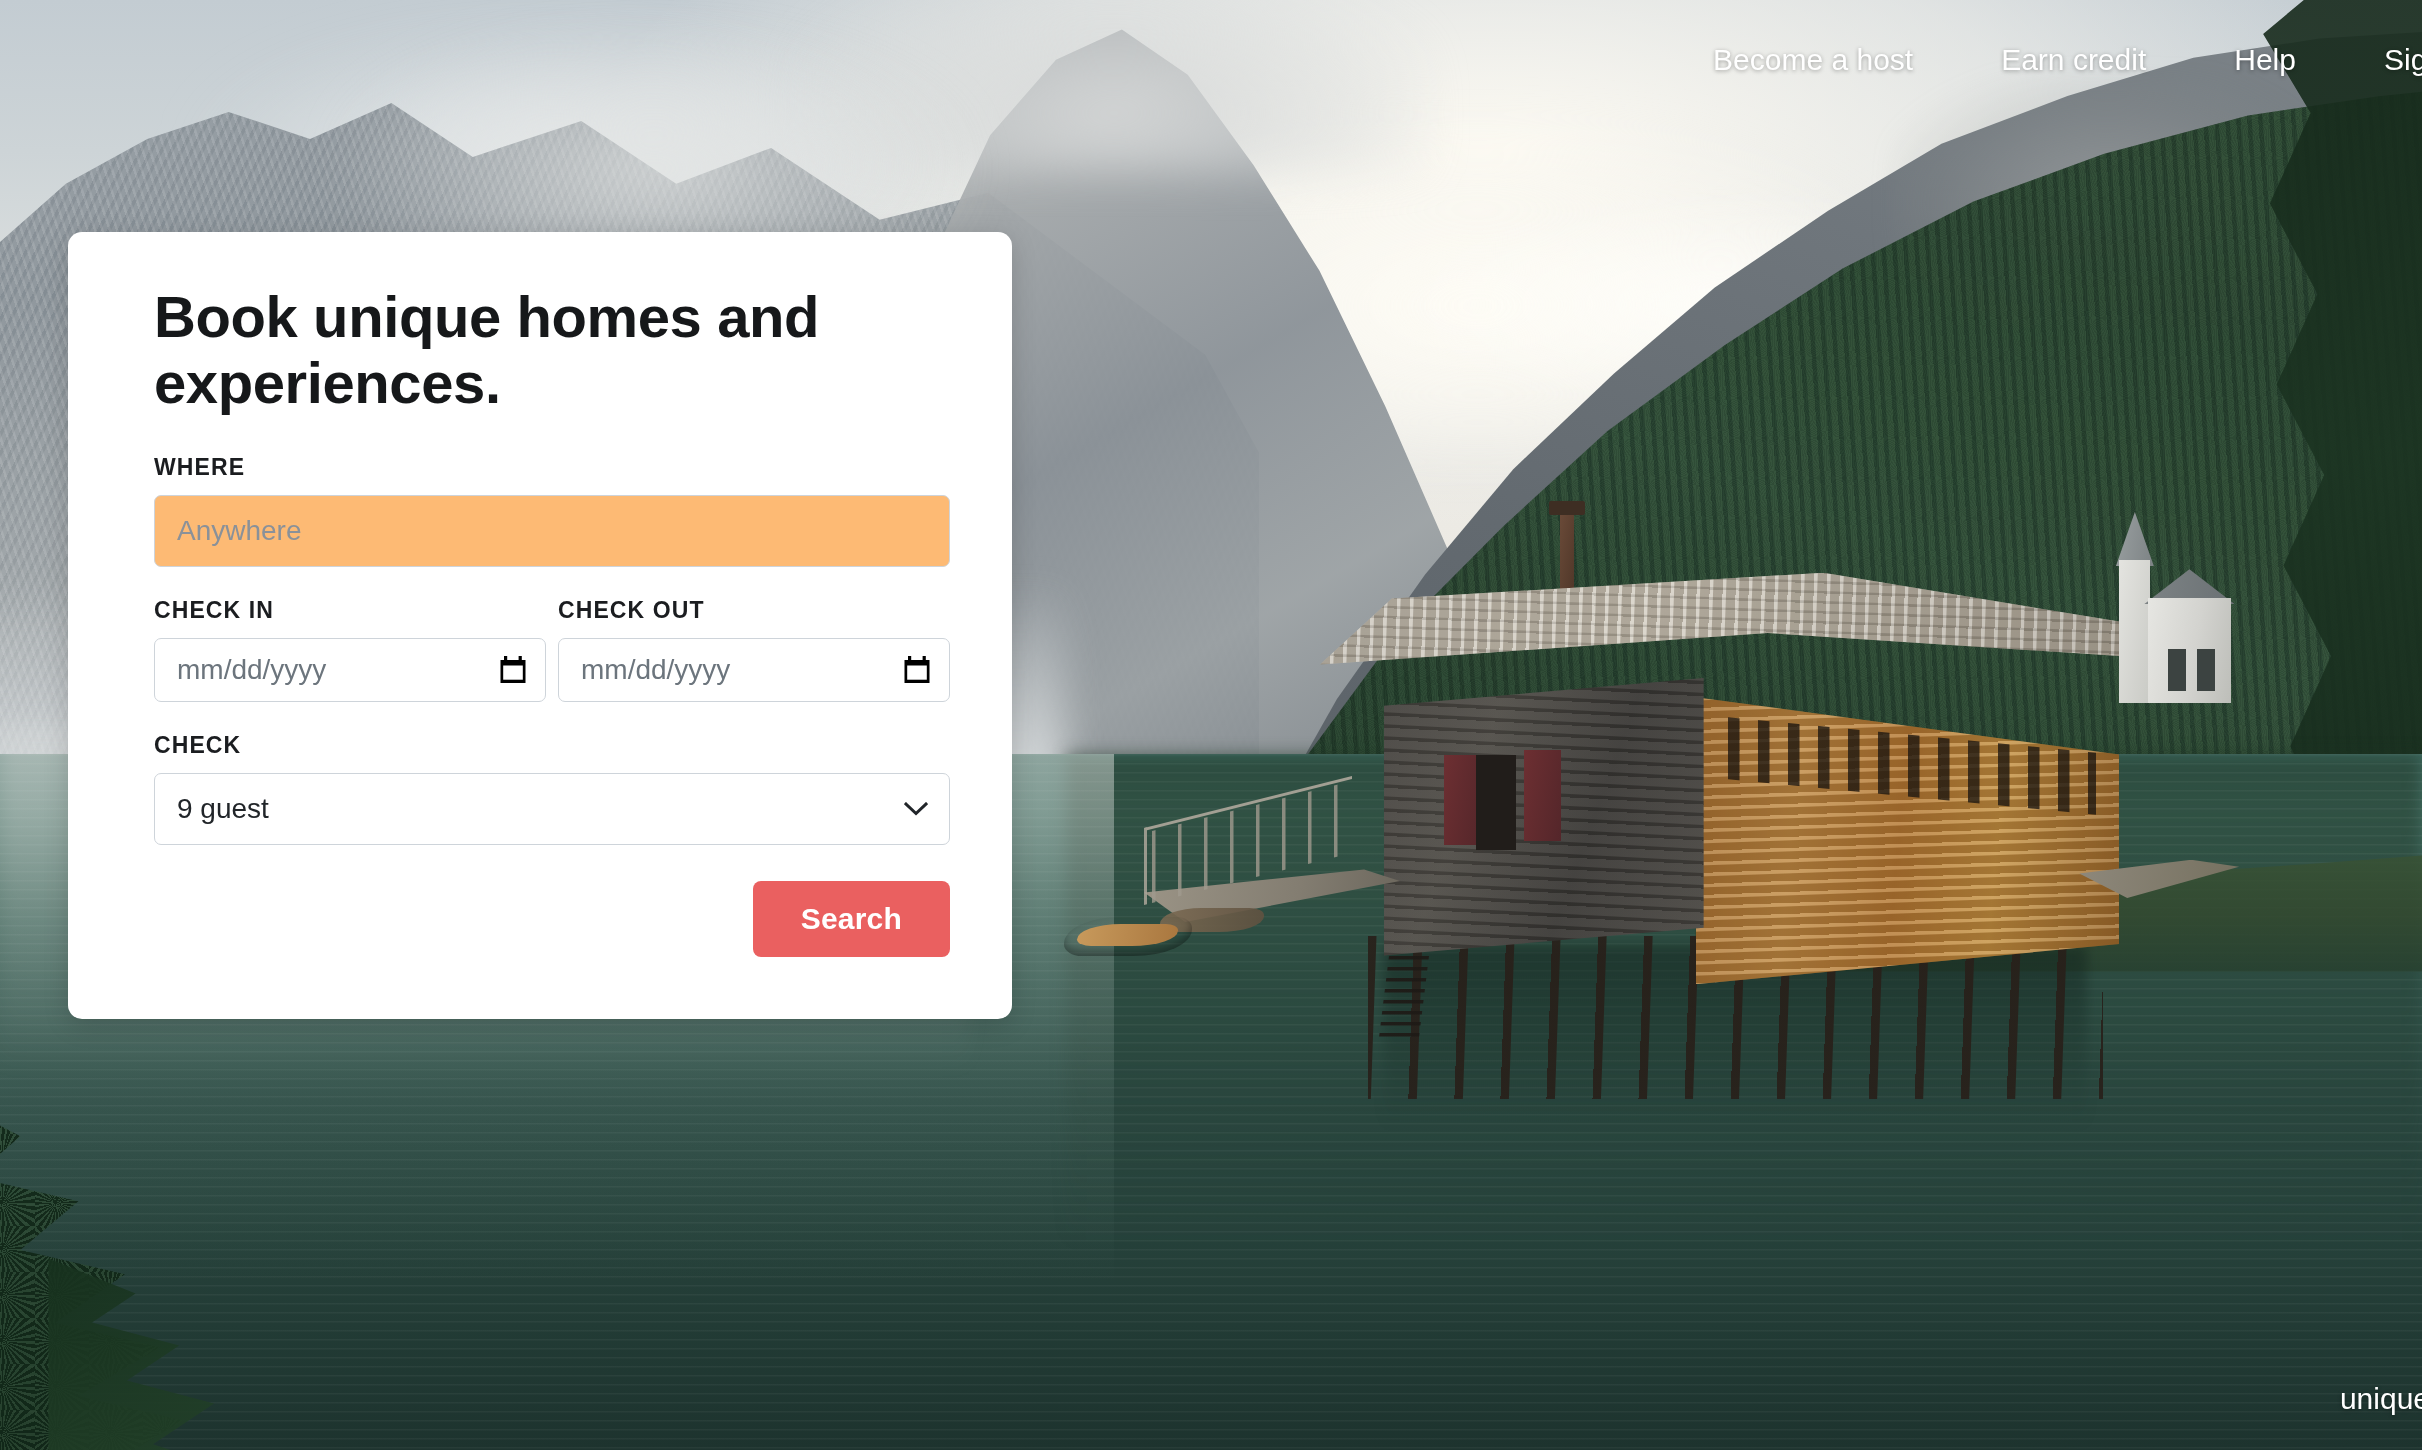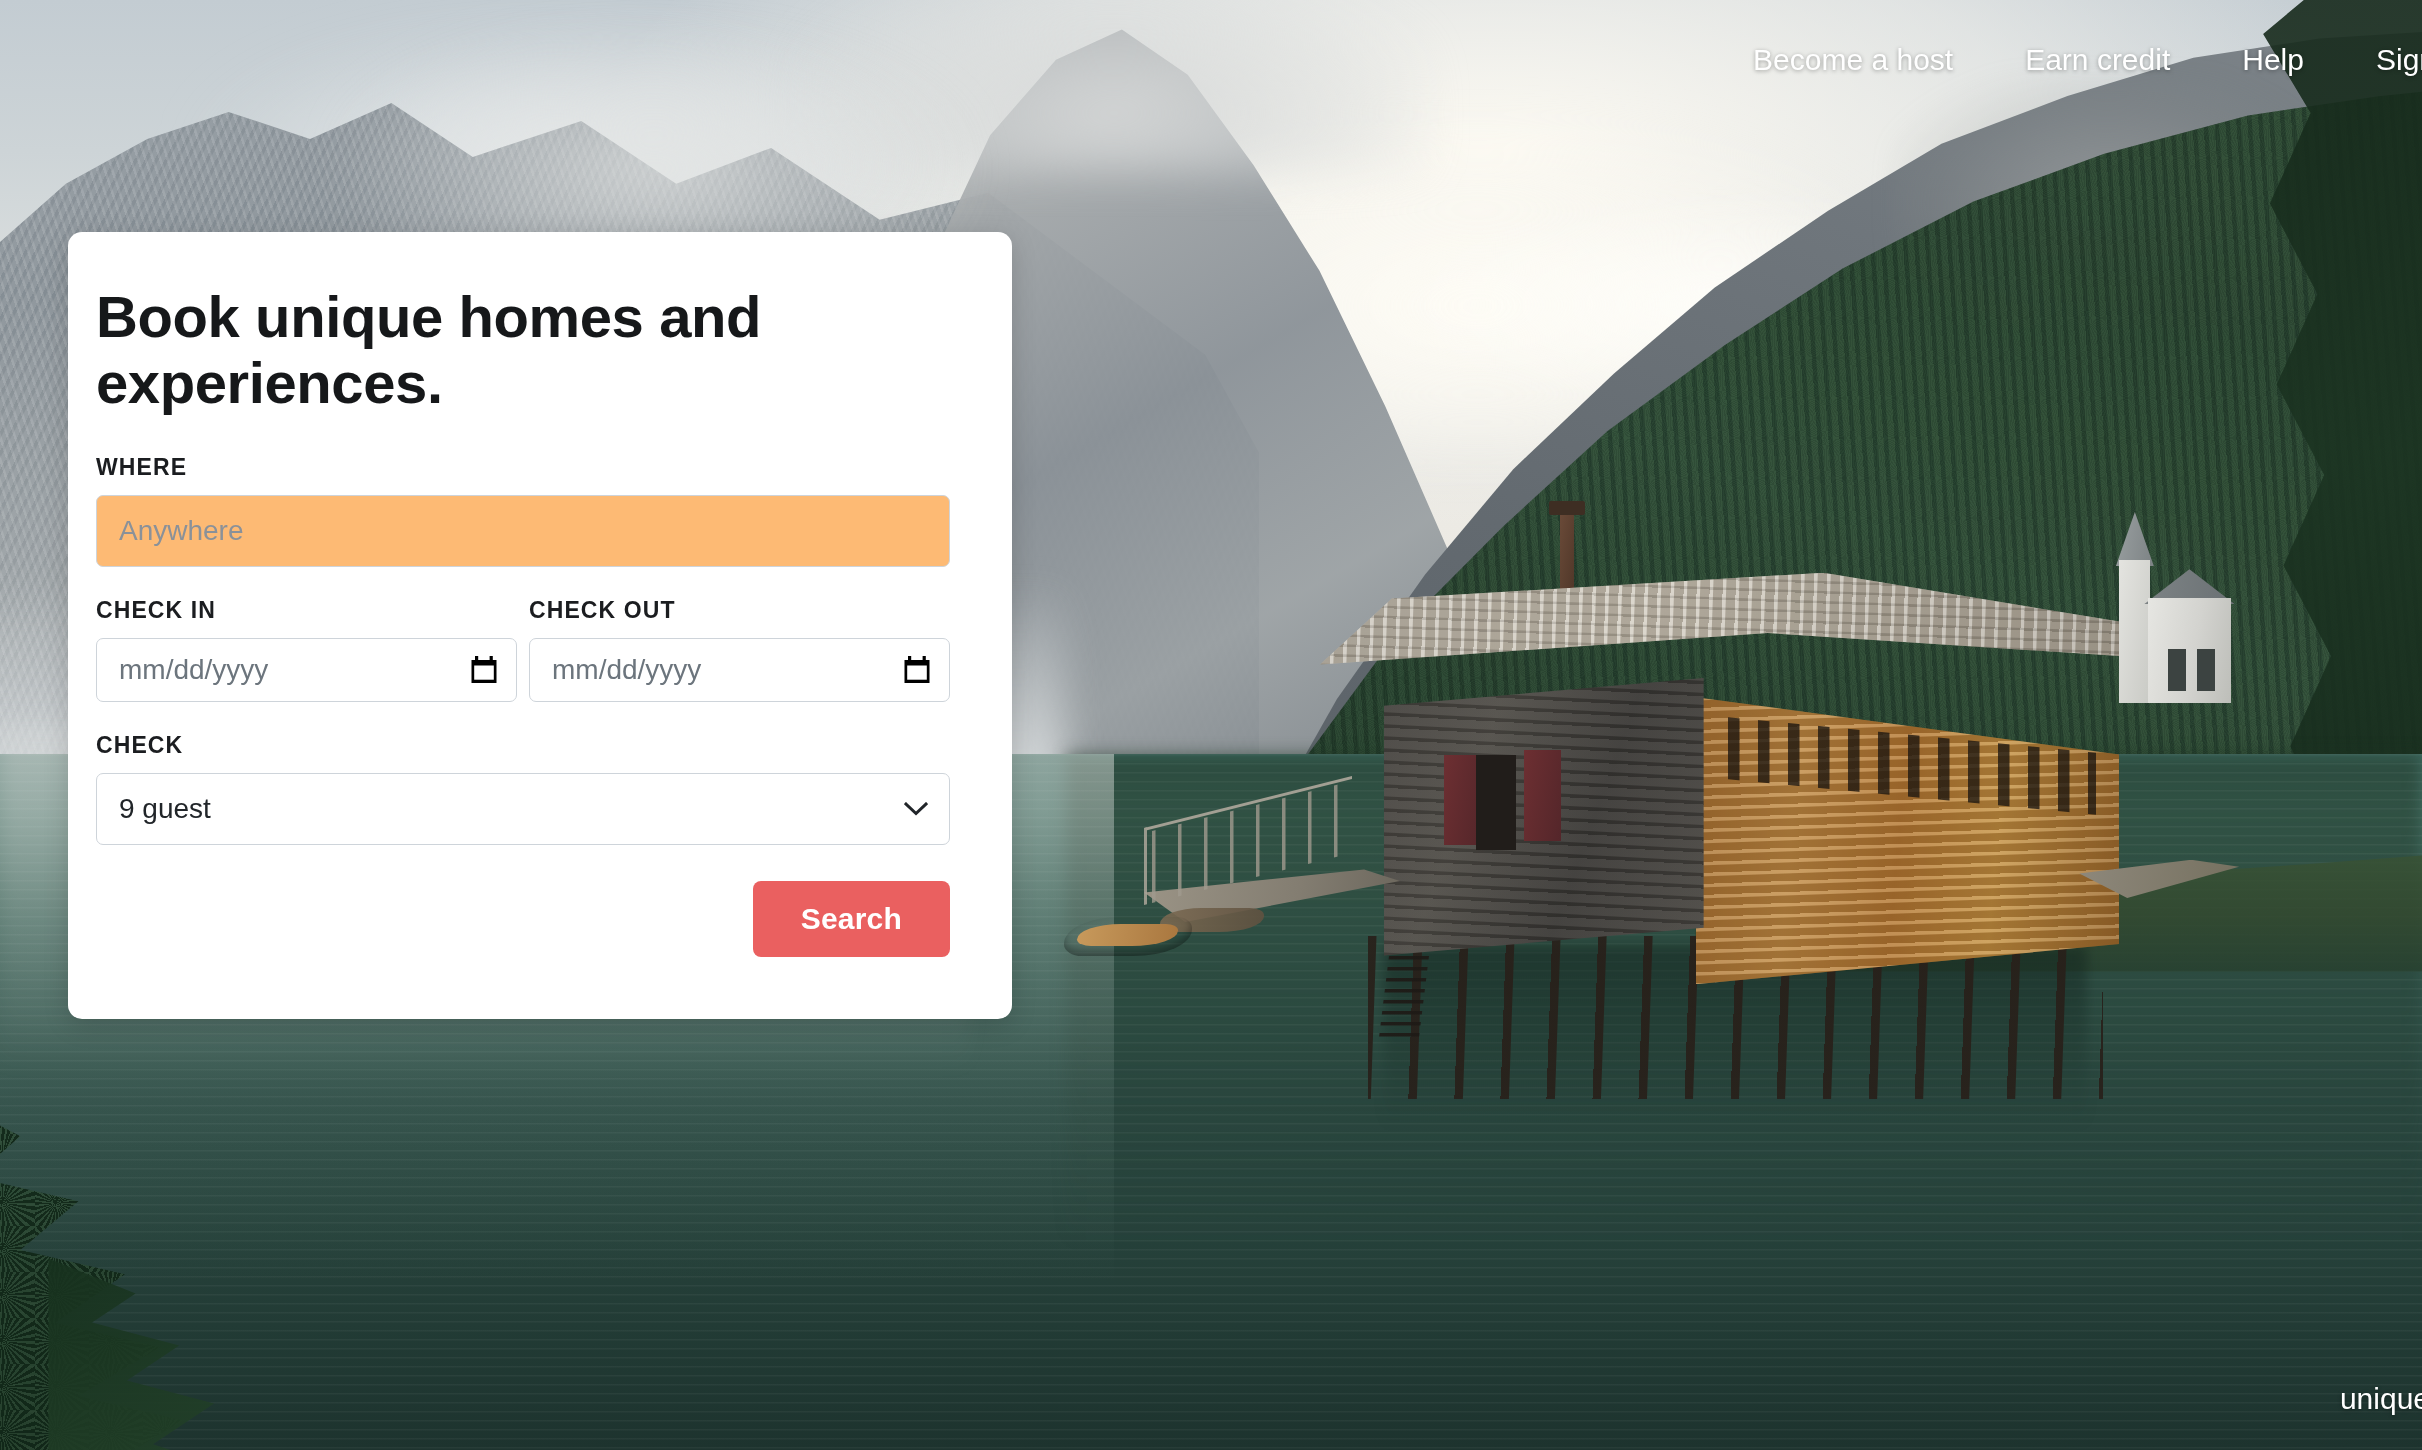--- a/index.html
+++ b/index.html
@@ -308,41 +308,41 @@
   }
 
   
   .topnav {
     position:absolute; top:0; left:0; width:100%;
     height:120px;
     display:flex; align-items:center; justify-content:flex-end;
     padding-right:0;
     z-index:30;
   }
-  .navlinks { display:flex; align-items:flex-start; gap:0; padding-right:16px; }
+  .navlinks { display:flex; align-items:flex-start; gap:16px; padding-right:8px; }
   .navlink {
     color:#ffffff;
     font-size:30px;
     line-height:1;
     padding:0 36px;
     text-decoration:none;
     white-space:nowrap;
     text-shadow:0 1px 4px rgba(0,0,0,0.35);
     cursor:pointer;
   }
   .navlink.clipped { padding-right:0; margin-right:-30px; }
 
   
   .card {
     position:absolute;
     left:68px; top:232px;
     width:944px;
     background:#ffffff;
     border-radius:14px;
-    padding:52px 62px 62px 28px;
+    padding:52px 62px 62px 86px;
     box-shadow:0 6px 26px rgba(0,0,0,0.16);
     z-index:20;
   }
   .card-title {
     font-size:58px;
     font-weight:700;
     line-height:1.14;
     color:#16181a;
     letter-spacing:-0.4px;
     margin-bottom:38px;

